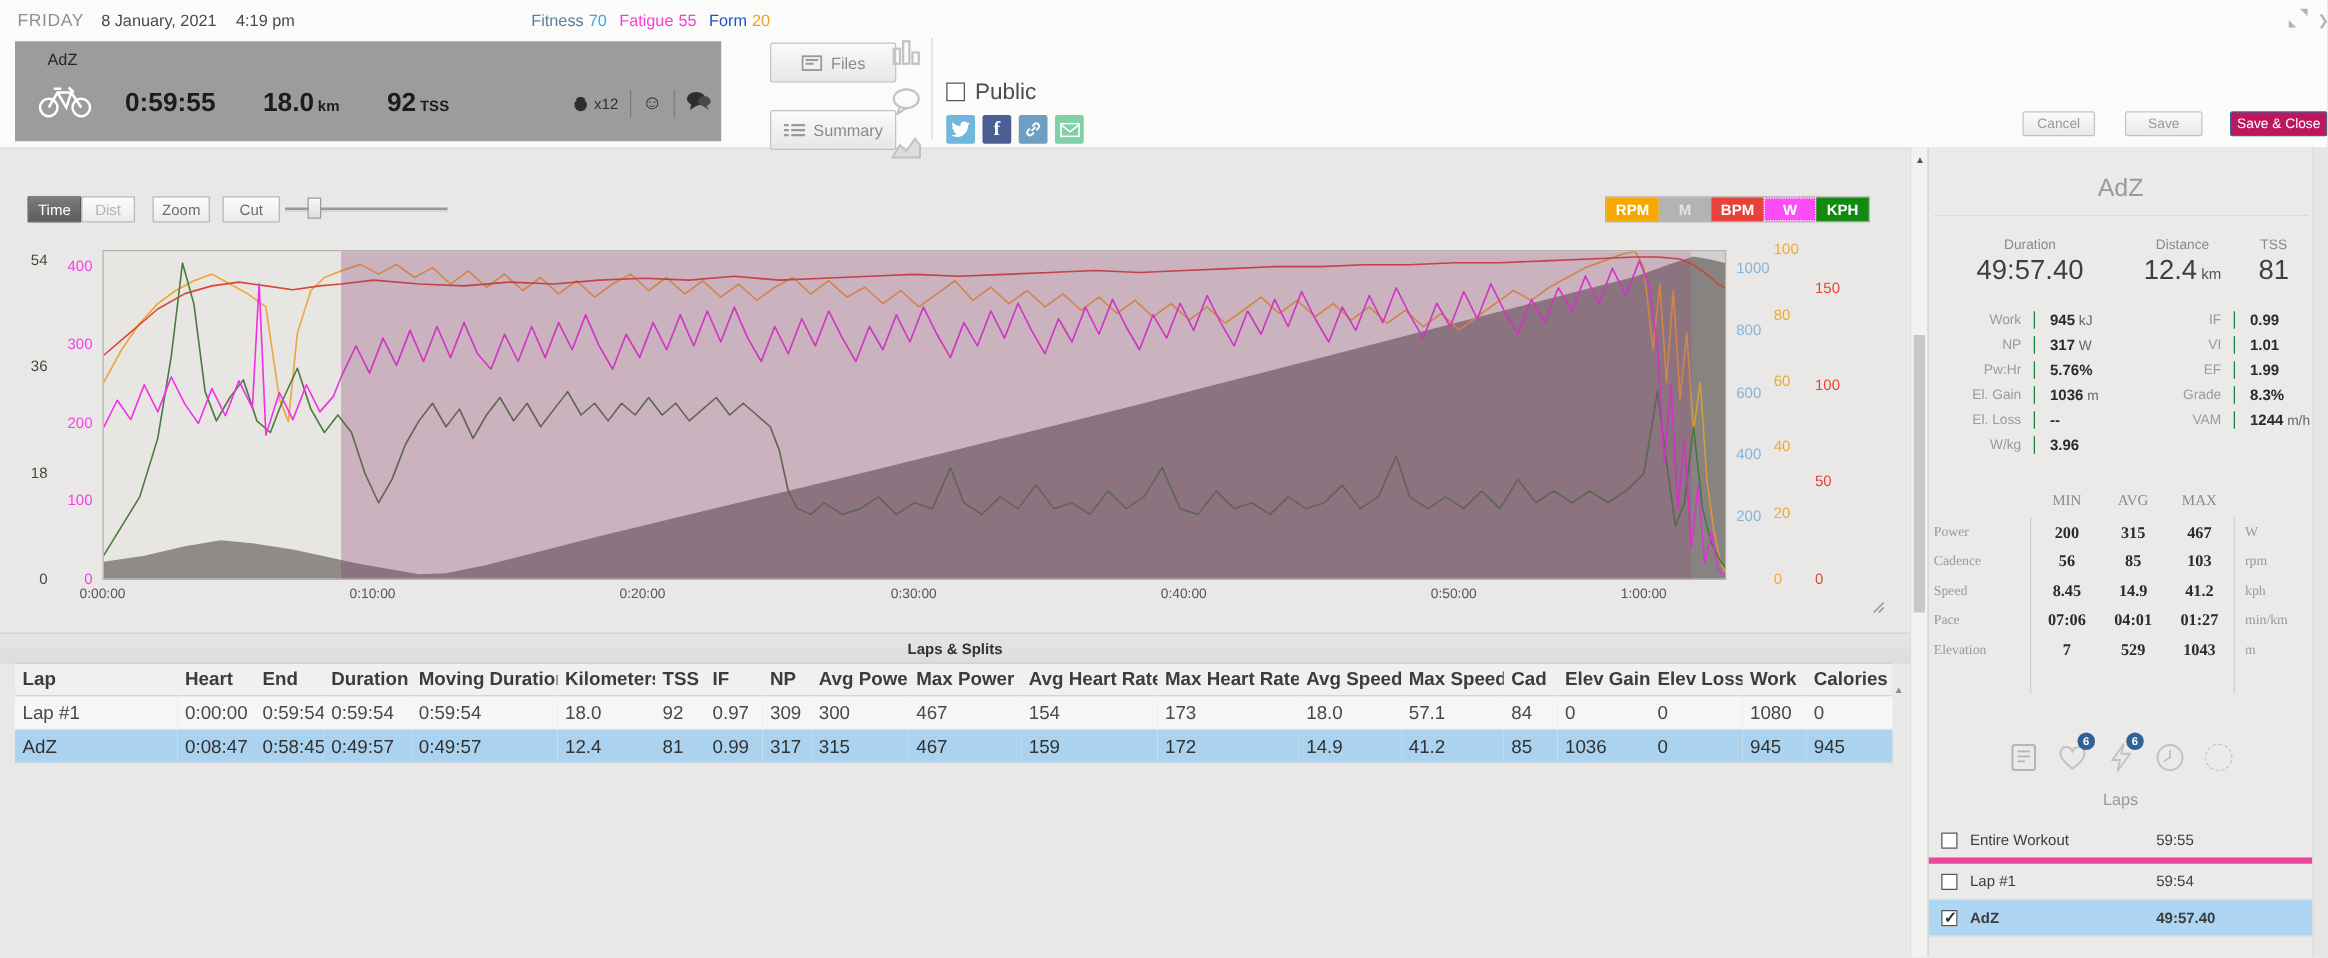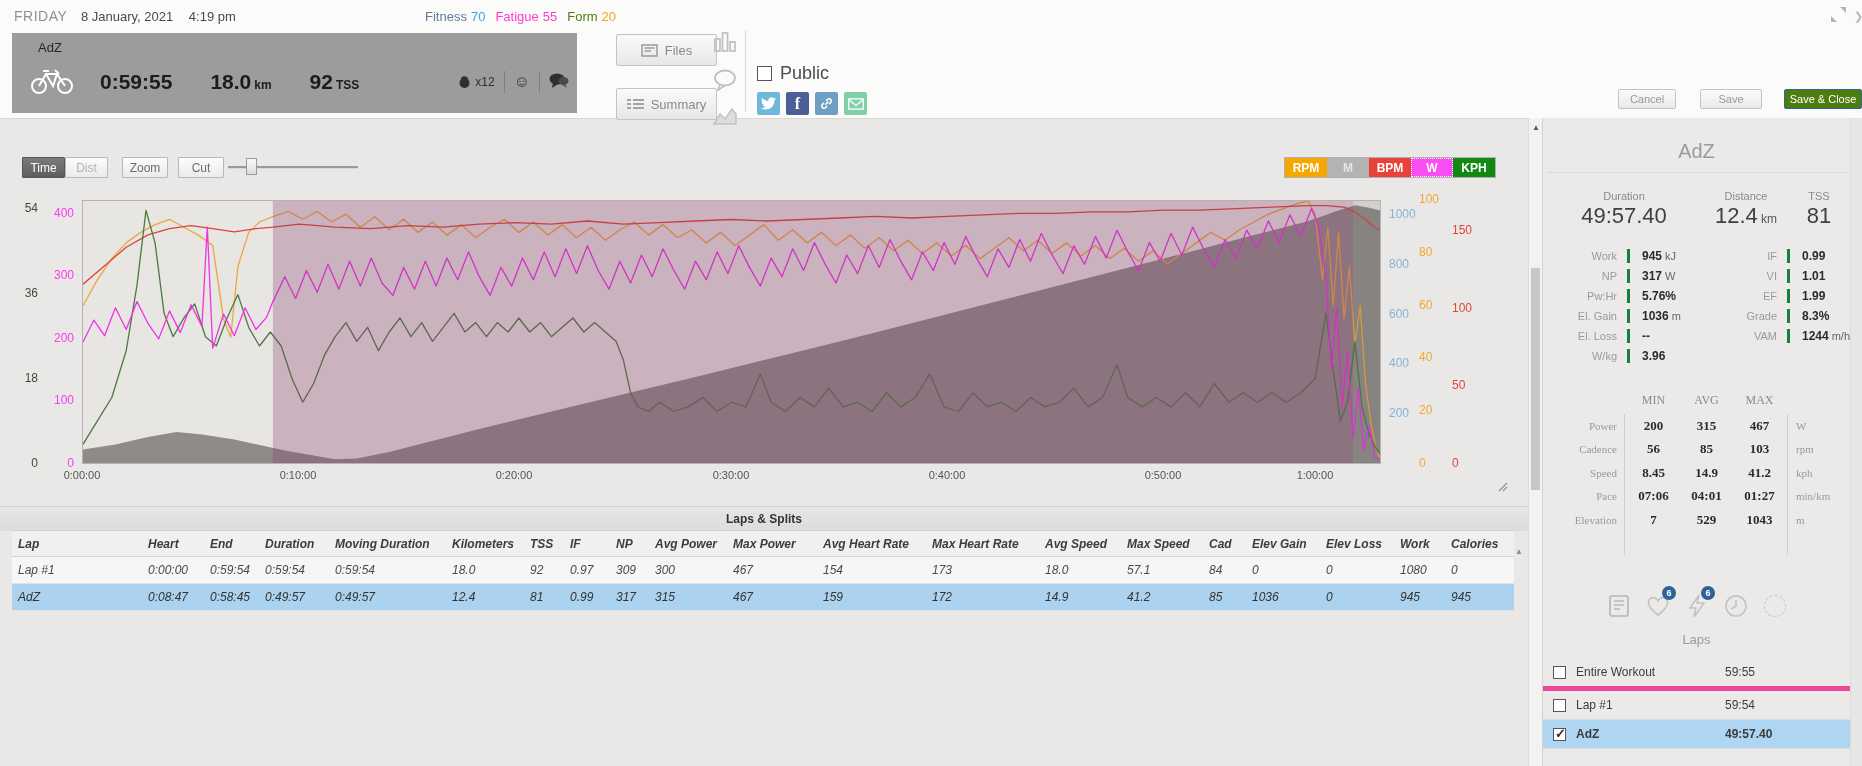--- a/index.html
+++ b/index.html
@@ -26,40 +26,40 @@
   #icon-col{position:absolute;left:710px;top:30px;width:30px;display:flex;flex-direction:column;align-items:center;}
   #icon-col .icol{margin-bottom:11px;cursor:pointer;}
   #hdr-divider{position:absolute;left:745px;top:30px;width:1px;height:82px;background:#d9d9d8;}
   #public-row{position:absolute;left:757px;top:63px;display:flex;align-items:center;font-size:18px;color:#4c4c4c;}
   .checkbox{width:15px;height:15px;background:#fff;border:1px solid #555;display:inline-block;box-sizing:border-box;}
   #public-row .checkbox{margin-right:8px;}
   #social-row{position:absolute;left:757px;top:92px;display:flex;}
   .social{width:23px;height:23px;border-radius:2px;margin-right:6px;display:flex;align-items:center;justify-content:center;cursor:pointer;}
   
   .act-btn{position:absolute;top:89px;height:20px;font-size:11px;border:1px solid #c2c2c1;border-radius:2px;background:linear-gradient(#fbfbfa,#e9e9e8);color:#9a9a9a;display:flex;align-items:center;justify-content:center;cursor:pointer;box-sizing:border-box;}
-  #btn-saveclose{background:#4d7c0f;border-color:#32669c;color:#fff;}
+  #btn-saveclose{background:#be185d;border-color:#32669c;color:#fff;}
   #expand-icon{position:absolute;left:1830px;top:6px;cursor:pointer;}
   #expand-icon2{position:absolute;left:1854px;top:10px;color:#b4b4b4;font-size:11px;cursor:pointer;}
   
   .ctl-btn{position:absolute;top:157px;height:21px;box-sizing:border-box;border:1px solid #b9b9b8;background:linear-gradient(#fcfcfb,#ebebea);color:#6e6e6e;font-size:12px;display:flex;align-items:center;justify-content:center;cursor:pointer;border-radius:1px;}
   #btn-time{background:linear-gradient(#7b7b7b,#5d5d5d);color:#fff;border-color:#555;}
   #btn-dist{color:#b3b3b2;}
   #cut-slider-track{position:absolute;left:228px;top:166px;width:130px;height:2px;background:#9a9a9a;border-bottom:1px solid #d8d8d8;}
   #cut-slider-thumb{position:absolute;left:246px;top:158px;width:11px;height:17px;background:linear-gradient(#f8f8f7,#ddd);border:1px solid #9a9a9a;box-sizing:border-box;cursor:pointer;}
   #legend{position:absolute;left:1284px;top:157px;display:flex;border:1px solid #b0b0b0;}
   .leg-btn{width:42px;height:19px;display:flex;align-items:center;justify-content:center;font-size:12px;font-weight:bold;color:#fff;cursor:pointer;box-sizing:border-box;}
   
   #plot-frame{position:absolute;left:82px;top:200px;width:1299px;height:264px;border:1px solid #b6b2ae;background:#e8e6e3;box-sizing:border-box;}
   #plot-svg{position:absolute;left:83px;top:201px;}
   .tick{position:absolute;font-size:12px;line-height:14px;}
   .xtick{position:absolute;top:469px;width:70px;text-align:center;font-size:11px;color:#555;}
   #resize-handle{position:absolute;left:1496px;top:478px;cursor:nwse-resize;}
   
   #laps-title-bar{position:absolute;left:0;top:506px;width:1528px;height:24px;background:linear-gradient(#e6e6e5,#dcdcdb);border-top:1px solid #cfcfce;display:flex;align-items:center;justify-content:center;font-size:12px;font-weight:bold;color:#333;}
-  #laps-table{position:absolute;left:12px;top:530px;width:1502px;border-collapse:collapse;table-layout:fixed;font-size:12px;font-style:italic;}
+  #laps-table{position:absolute;left:12px;top:530px;width:1502px;border-collapse:collapse;table-layout:fixed;font-size:15px;}
   #laps-table th{height:25px;text-align:left;font-weight:bold;color:#3c3c3c;background:#f0f0ef;border-top:1px solid #cfcfce;border-bottom:1px solid #d4d4d3;padding:0 4px 0 6px;overflow:hidden;white-space:nowrap;}
   #laps-table td{height:26px;color:#4a4a4a;padding:0 4px 0 6px;overflow:hidden;white-space:nowrap;border-bottom:1px solid #e2e2e1;}
   #laps-table tr.normal td{background:#f6f6f5;}
   #laps-table tr.selected td{background:#abd3ef;color:#333;}
   #table-up-arrow{position:absolute;left:1515px;top:547px;font-size:8px;color:#8a8a8a;cursor:pointer;}
   
   #main-scroll{position:absolute;left:1528px;top:118px;width:14px;height:648px;background:#f2f2f1;border-left:1px solid #dddddc;box-sizing:border-box;}
   #main-scroll .arrow{position:absolute;left:3px;top:5px;font-size:8px;color:#555;cursor:pointer;}
   #main-scroll .thumb{position:absolute;left:2px;top:150px;width:9px;height:222px;background:#c7c7c6;cursor:pointer;}
   
@@ -67,26 +67,26 @@
   #sb-title{position:absolute;left:0;top:22px;width:100%;text-align:center;font-size:20px;color:#9a9a9a;}
   #sb-div1{position:absolute;left:4px;top:54px;width:300px;height:1px;background:#dadad9;}
   #sb-summary{position:absolute;left:4px;top:72px;width:300px;display:flex;}
   .sbs-cell{text-align:center;}
   .sbs-label{font-size:11px;color:#8a8a8a;margin-bottom:1px;}
   .sbs-value{font-size:22px;color:#3f3f3f;}
   .sbs-unit{font-size:12px;color:#555;}
   .stat-grid{position:absolute;top:128px;font-size:12px;}
   .stat-row{display:flex;height:20px;align-items:center;}
   .stat-label{width:70px;text-align:right;color:#9a9a9a;font-size:11px;padding-right:10px;}
-  .stat-val{border-left:3px solid #15803d;padding-left:12px;font-weight:bold;color:#2b2b2b;min-width:70px;}
+  .stat-val{border-left:1px solid #15803d;padding-left:12px;font-weight:bold;color:#2b2b2b;min-width:70px;}
   .stat-val .u{font-weight:normal;color:#666;font-size:11px;margin-left:3px;}
   #mam{position:absolute;left:4px;top:275px;width:300px;font-size:12px;font-family:Liberation Serif, serif;}
   .mam-hdr{display:flex;height:21px;color:#8a8a8a;}
   .mam-row{display:flex;height:23.5px;align-items:center;}
-  .mam-label{width:70px;text-align:right;color:#9a9a9a;font-size:11px;padding-right:10px;}
+  .mam-label{width:70px;text-align:left;color:#9a9a9a;font-size:11px;padding-right:10px;}
   .mam-cell{width:53px;text-align:center;color:#2b2b2b;font-weight:bold;font-size:13px;}
   .mam-hdr .mam-cell{font-weight:normal;color:#8a8a8a;font-size:12px;}
   .mam-unit{padding-left:10px;color:#9a9a9a;font-size:11px;}
   .mam-vline{position:absolute;top:21px;width:1px;height:141px;background:#cfcfce;}
   #sb-icons{position:absolute;left:0;top:474px;width:100%;display:flex;justify-content:center;}
   .sb-icon{position:relative;width:27px;height:27px;margin:0 6px;cursor:pointer;display:flex;align-items:center;justify-content:center;}
   .badge{position:absolute;right:-5px;top:-6px;width:14px;height:14px;border-radius:50%;background:#2f6397;color:#fff;font-size:9px;font-weight:bold;display:flex;align-items:center;justify-content:center;}
   #sb-laps-title{position:absolute;left:0;top:514px;width:100%;text-align:center;font-size:13px;color:#9a9a9a;}
   #sb-laps{position:absolute;left:0;top:540px;width:100%;}
   .lap-row{position:relative;height:28px;display:flex;align-items:center;font-size:12px;color:#3c3c3c;cursor:pointer;}
@@ -102,21 +102,21 @@
 <body>
 
 <div id="app">
 
   <div id="top-header">
     <div id="date-line">
       <span class="day">FRIDAY</span>
       <span>8 January, 2021</span>
       <span class="time">4:19 pm</span>
     </div>
-    <div id="pmc-metrics"><span style="color: rgb(91, 125, 158);">Fitness</span><span style="color: rgb(63, 167, 225); margin-right: 10px;">70</span><span style="color: rgb(255, 59, 212);">Fatigue</span><span style="color: rgb(255, 59, 212); margin-right: 10px;">55</span><span style="color: #4d7c0f;">Form</span><span style="color: rgb(240, 164, 28); margin-right: 10px;">20</span></div>
+    <div id="pmc-metrics"><span style="color: rgb(91, 125, 158);">Fitness</span><span style="color: rgb(63, 167, 225); margin-right: 10px;">70</span><span style="color: rgb(255, 59, 212);">Fatigue</span><span style="color: rgb(255, 59, 212); margin-right: 10px;">55</span><span style="color: #1d4ed8;">Form</span><span style="color: rgb(240, 164, 28); margin-right: 10px;">20</span></div>
 
     <div id="summary-bar">
       <div id="summary-title">AdZ</div>
       <div id="summary-row">
         <span style="margin-right:26px;">
           <svg width="44" height="30" viewBox="0 0 44 30">
               <g fill="none" stroke="#fff" stroke-width="2">
             <circle cx="9" cy="21" r="7"></circle>
                 <circle cx="35" cy="21" r="7"></circle>
             <path d="M9 21 L16 9 L27 9 L35 21 M16 9 L23 21 L27 9"></path>

